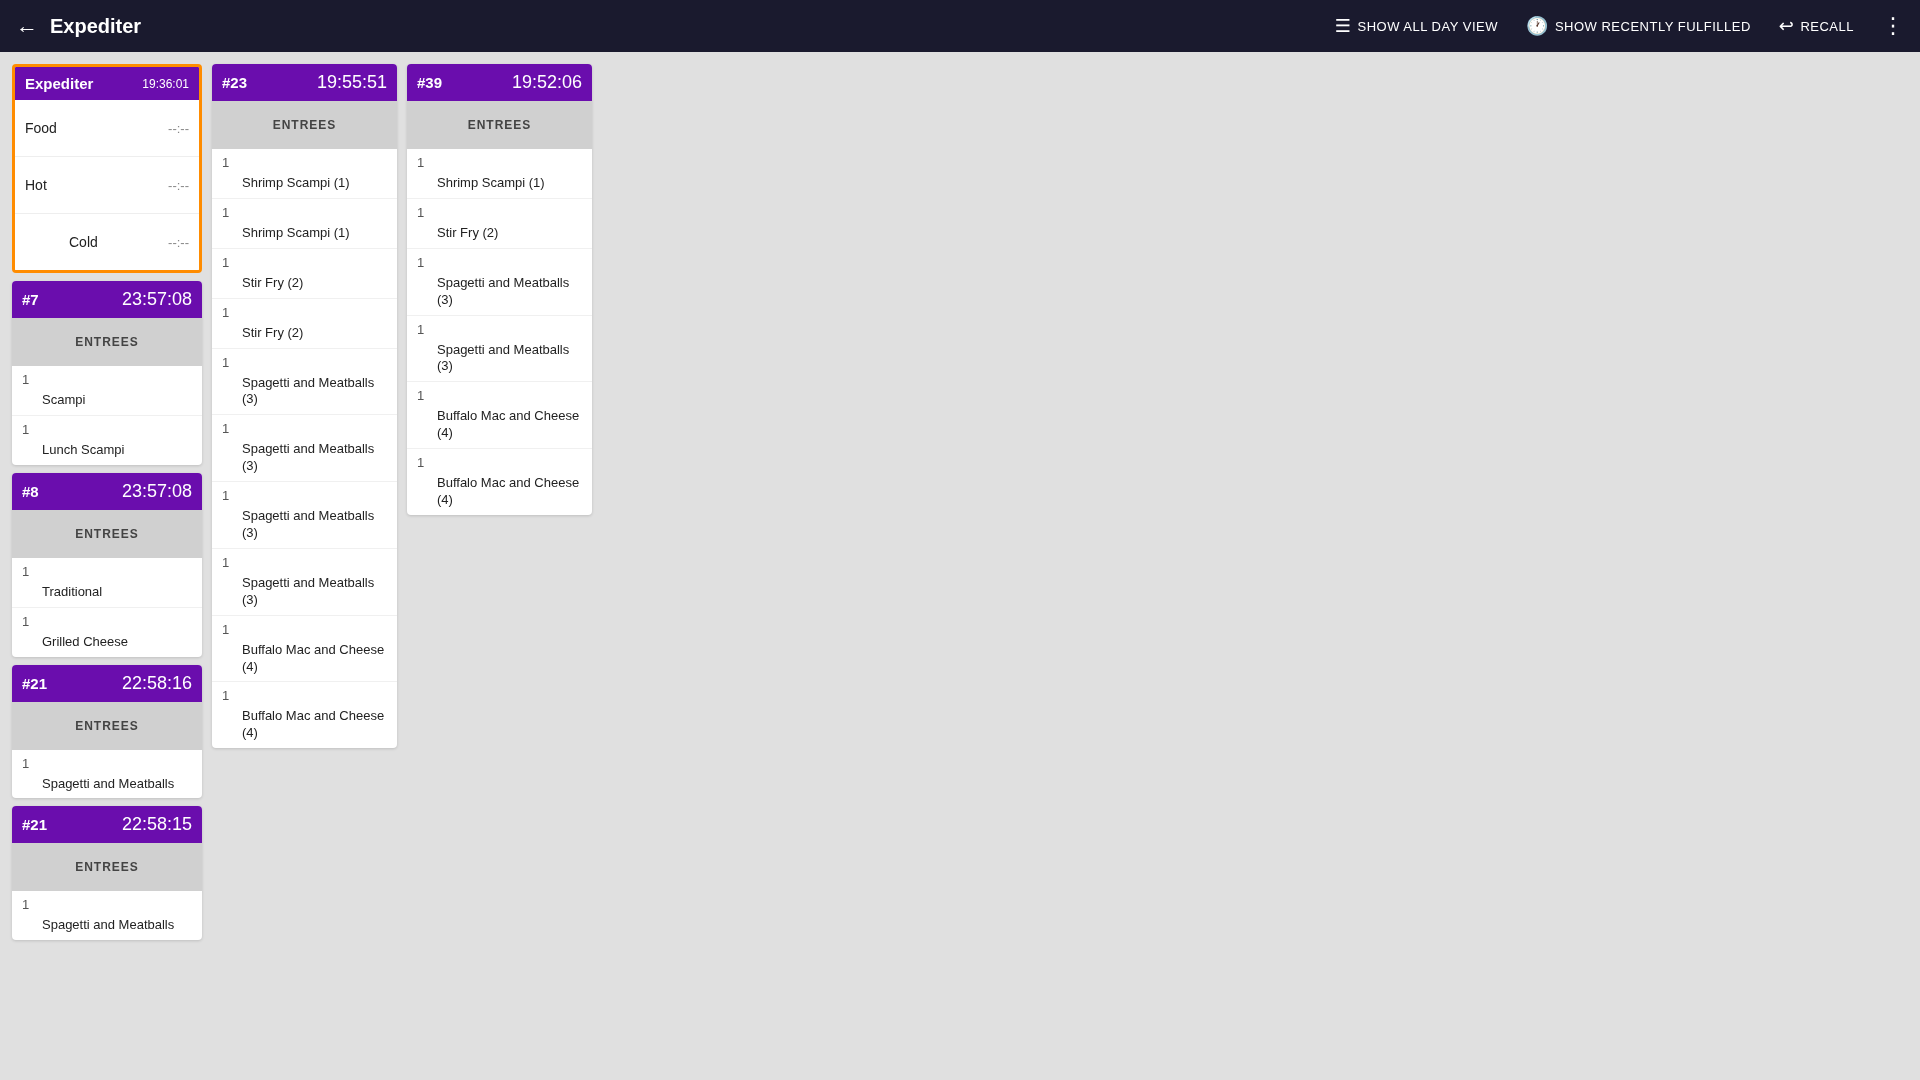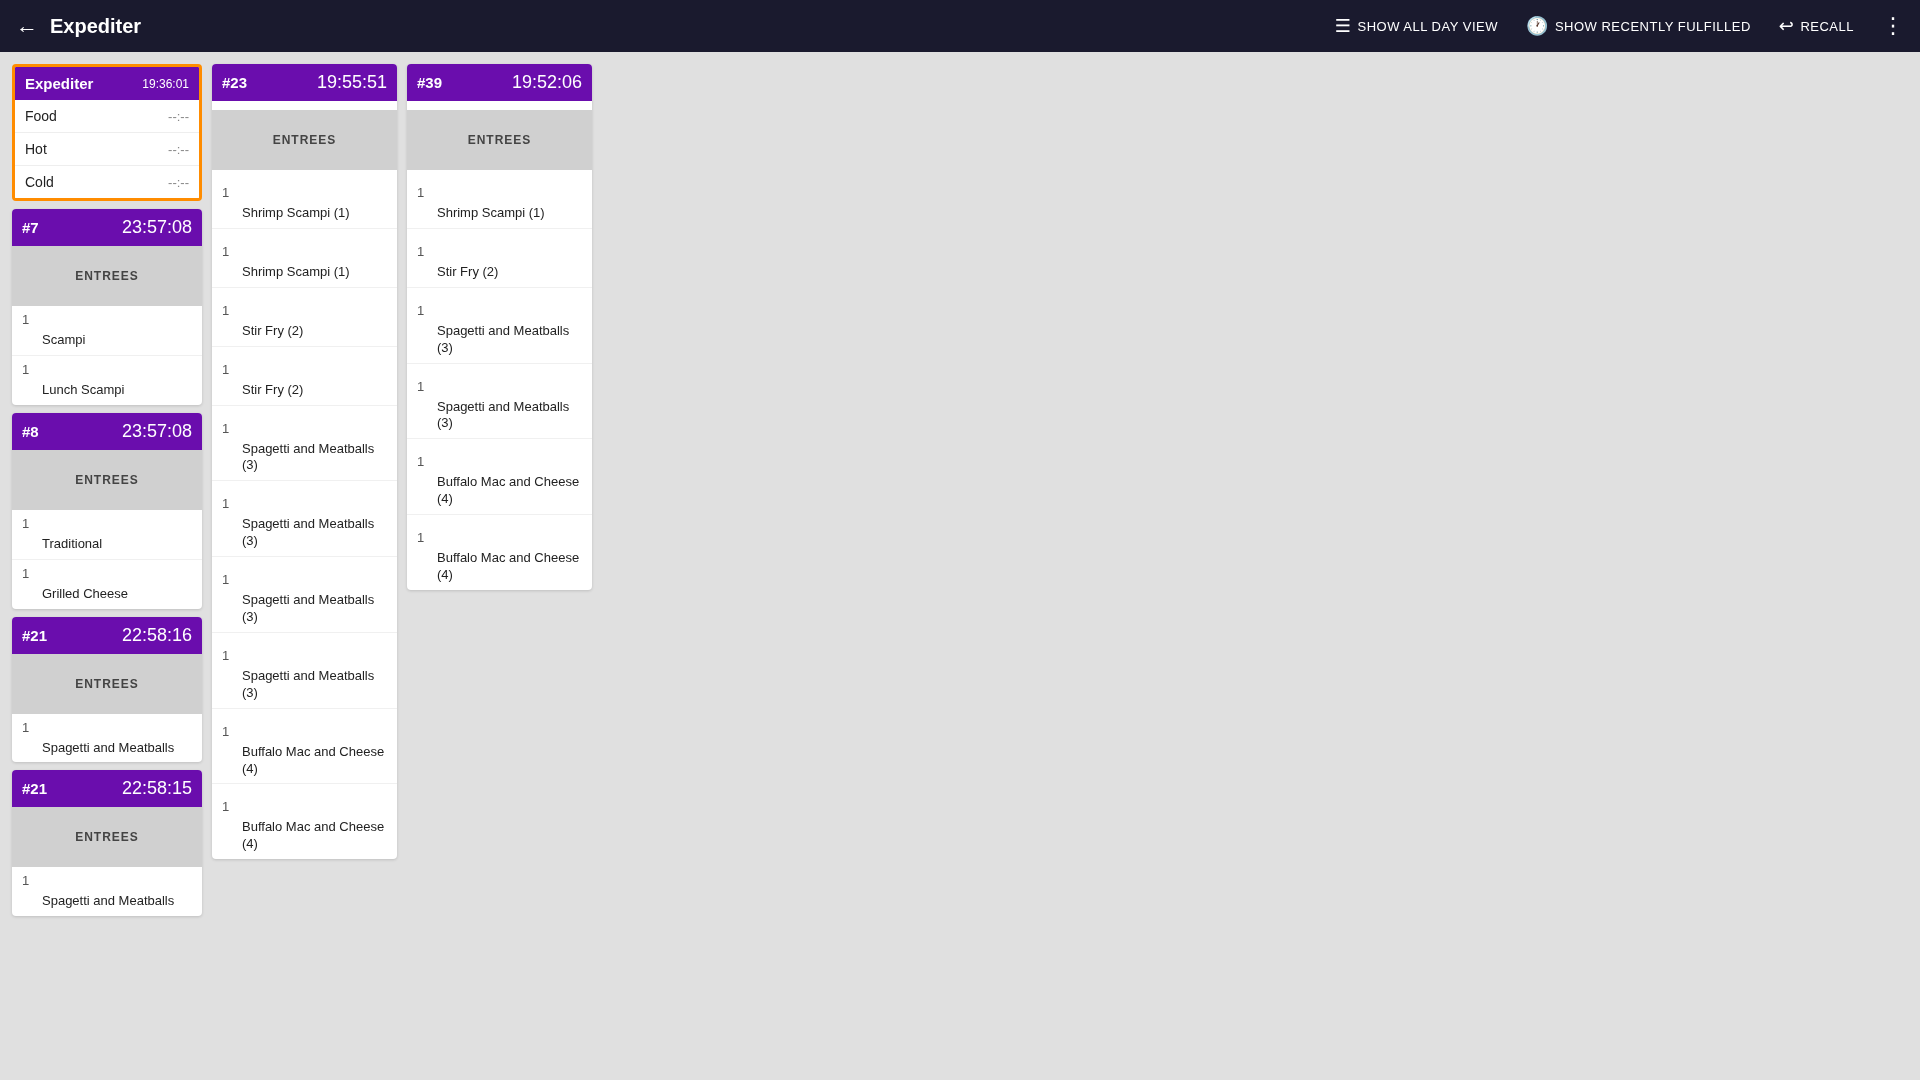--- a/index.html
+++ b/index.html
@@ -95,26 +95,27 @@
     .expediter-header .time {
       font-size: 12px;
     }
     .expediter-rows {
       background: white;
     }
     .expediter-row {
       display: flex;
       justify-content: space-between;
       align-items: center;
-      padding: 8px 10px;
+      padding: 20px 10px;
       border-bottom: 1px solid #eee;
       font-size: 14px;
     }
     .expediter-row:last-child {
       border-bottom: none;
+      margin-left: 44px;
     }
     .expediter-row .row-label {
       color: #222;
     }
     .expediter-row .row-time {
       color: #888;
       font-size: 13px;
     }
 
     
@@ -138,21 +139,21 @@
     }
     .order-header .order-time {
       font-size: 18px;
     }
     .section-label {
       background: #d0d0d0;
       text-align: center;
       font-size: 12px;
       font-weight: bold;
       color: #444;
-      padding: 23px 0;
+      padding: 17px 0;
       letter-spacing: 1px;
     }
     .order-item {
       display: flex;
       align-items: flex-start;
       padding: 6px 10px;
       border-bottom: 1px solid #f0f0f0;
       gap: 8px;
       font-size: 13px;
     }
@@ -169,21 +170,21 @@
       line-height: 1.3;
       margin-top: 20px;
     }
 
     
     .ticket-col {
       min-width: 185px;
       max-width: 185px;
       display: flex;
       flex-direction: column;
-      gap: 9px;
+      gap: 0;
       background: white;
       border-radius: 4px;
       overflow: hidden;
       box-shadow: 0 1px 3px rgba(0,0,0,0.15);
     }
   </style>
 </head>
 <body>
 
 <div class="topbar">

